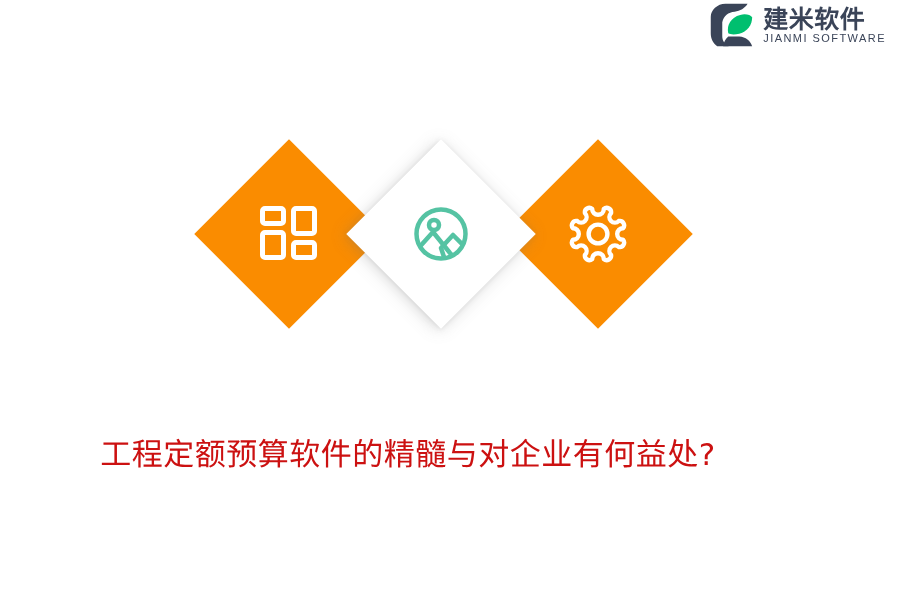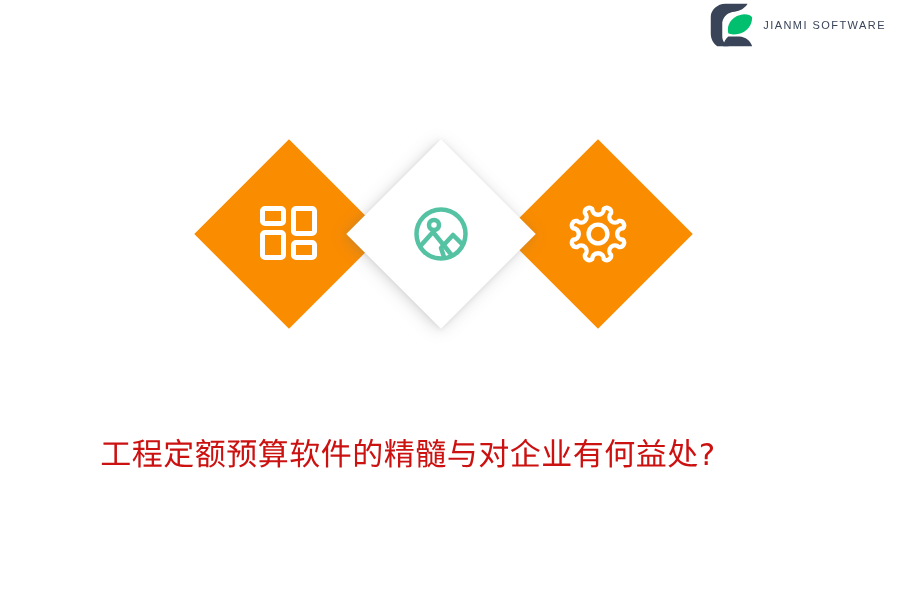--- a/index.html
+++ b/index.html
@@ -112,20 +112,21 @@
 </head>
 <body>
 
 <div class="brand">
   <svg class="brand-mark" viewBox="0 0 100 100" aria-hidden="true">
     <path d="M38 4 L86 4 C80 14 70 20 58 21 C44 22 34 30 31 44 L31 74 C31 84 36 92 45 96 L20 96 C11 90 6 80 6 68 L6 32 C6 18 20 4 38 4 Z" fill="#3a4458"></path>
     <path d="M33 96 L96 96 C92 84 82 76 68 75 L44 75 C38 80 34 87 33 96 Z" fill="#3a4458"></path>
     <path d="M44 68 C40 50 50 33 70 28 C82 25 92 28 96 33 C96 50 86 64 68 69 C58 71 49 71 44 68 Z" fill="#00bf6f"></path>
   </svg>
   <div class="brand-text">
+    <div class="brand-cn">建米软件</div>
     <div class="brand-en">JIANMI SOFTWARE</div>
   </div>
 </div>
 
 <div class="diamond-row">
 
   <div class="diamond diamond-orange" id="diamond-modules">
     <span class="glyph">
       <svg width="60" height="60" viewBox="0 0 60 60" aria-hidden="true">
         <g fill="none" stroke="#ffffff" stroke-width="5" stroke-linejoin="round">

